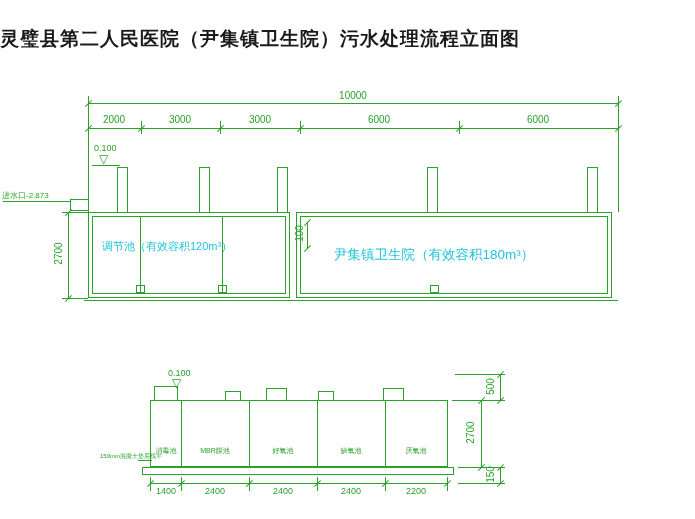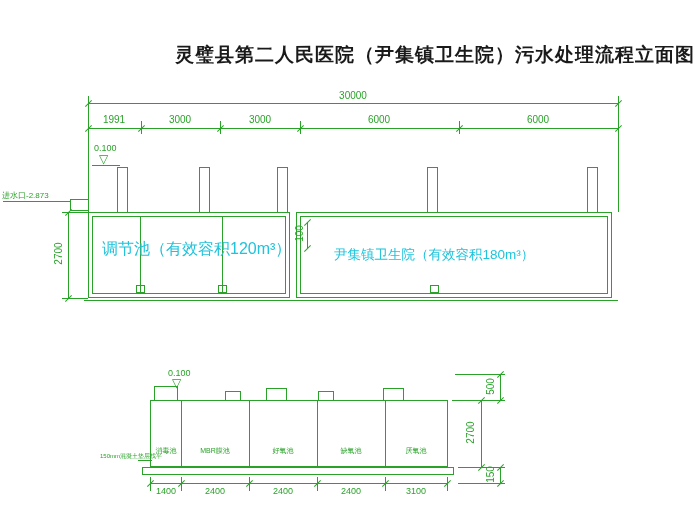--- a/index.html
+++ b/index.html
@@ -1,21 +1,21 @@
 <!DOCTYPE html>
 <html style="--line: #2aa22a; --cyan: #1fc3dc; --ink: #1a1a1a;"><head>
 <meta charset="utf-8">
 <style>
   * { margin:0; padding:0; box-sizing:border-box; }
   html,body { background:#ffffff; }
   .sheet { position:relative; width:695px; height:519px; background:#ffffff;
            font-family:"Liberation Sans", sans-serif; overflow:hidden; }
-  .title { position:absolute; top:26px; left:0; width:100%; text-align:right;
+  .title { position:absolute; top:26px; left:0; width:100%; text-align:left;
            font-size:19px; font-weight:bold; color:var(--ink,#000);
-           letter-spacing:1px; font-family:"Liberation Serif", serif;margin-top:16px; }
+           letter-spacing:1px; font-family:"Liberation Serif", serif; }
   .hline { position:absolute; height:1px; background:var(--line,#2aa22a); }
   .vline { position:absolute; width:1px; background:var(--line,#2aa22a); }
   .tick  { position:absolute; width:9px; height:1px; background:var(--line,#2aa22a);
            transform:rotate(-45deg); }
   .rect  { position:absolute; border:1px solid var(--line,#2aa22a); background:transparent; }
   .dim   { position:absolute; color:var(--line,#2aa22a); font-size:10px; text-align:center;
            white-space:nowrap; }
   .dimv  { position:absolute; color:var(--line,#2aa22a); font-size:10px; text-align:center;
            white-space:nowrap; transform:rotate(-90deg); transform-origin:center; }
   .lbl   { position:absolute; color:var(--line,#2aa22a); white-space:nowrap; }
@@ -29,34 +29,34 @@
 
   <div class="title">灵璧县第二人民医院（尹集镇卫生院）污水处理流程立面图</div>
 
   <div>
 
     <div class="vline" style="left:88px;top:96px;height:116px;"></div>
     <div class="vline" style="left:618px;top:96px;height:116px;"></div>
     <div class="hline" style="left:88px;top:103px;width:530px;"></div>
     <div class="tick" style="left:84px;top:103px;"></div>
     <div class="tick" style="left:614px;top:103px;"></div>
-    <div class="dim" style="left:328px;top:90px;width:50px;">30000</div>
+    <div class="dim" style="left:328px;top:90px;width:50px;">10000</div>
 
     <div class="hline" style="left:88px;top:128px;width:530px;"></div>
     <div class="vline" style="left:141px;top:121px;height:13px;"></div>
     <div class="vline" style="left:220px;top:121px;height:13px;"></div>
     <div class="vline" style="left:300px;top:121px;height:13px;"></div>
     <div class="vline" style="left:459px;top:121px;height:13px;"></div>
     <div class="tick" style="left:84px;top:128px;"></div>
     <div class="tick" style="left:137px;top:128px;"></div>
     <div class="tick" style="left:216px;top:128px;"></div>
     <div class="tick" style="left:296px;top:128px;"></div>
     <div class="tick" style="left:455px;top:128px;"></div>
     <div class="tick" style="left:614px;top:128px;"></div>
-    <div class="dim" style="left:94px;top:114px;width:40px;">1991</div>
+    <div class="dim" style="left:94px;top:114px;width:40px;">2000</div>
     <div class="dim" style="left:160px;top:114px;width:40px;">3000</div>
     <div class="dim" style="left:240px;top:114px;width:40px;">3000</div>
     <div class="dim" style="left:359px;top:114px;width:40px;">6000</div>
     <div class="dim" style="left:518px;top:114px;width:40px;">6000</div>
 
     <div class="lbl" style="left:94px;top:143px;font-size:9px;">0.100</div>
     <div class="tri" style="left:99px;top:153px;">▽</div>
     <div class="hline" style="left:92px;top:165px;width:28px;"></div>
 
     <div class="rect" style="left:117px;top:167px;width:11px;height:46px;"></div>
@@ -85,21 +85,21 @@
     <div class="hline" style="left:62px;top:298px;width:26px;"></div>
     <div class="tick" style="left:64px;top:212px;"></div>
     <div class="tick" style="left:64px;top:298px;"></div>
     <div class="dimv" style="left:38px;top:248px;width:40px;">2700</div>
 
     <div class="vline" style="left:307px;top:222px;height:26px;"></div>
     <div class="tick" style="left:303px;top:222px;"></div>
     <div class="tick" style="left:303px;top:248px;"></div>
     <div class="dimv" style="left:284px;top:228px;width:30px;">100</div>
 
-    <div class="cyan" style="left:102px;top:239px;font-size:16px;">调节池（有效容积120m³）</div>
+    <div class="cyan" style="left:102px;top:239px;font-size:11px;">调节池（有效容积120m³）</div>
     <div class="cyan" style="left:334px;top:246px;font-size:13.5px;">尹集镇卫生院（有效容积180m³）</div>
   </div>
 
   <div>
 
     <div class="lbl" style="left:168px;top:368px;font-size:9px;">0.100</div>
     <div class="tri" style="left:172px;top:377px;">▽</div>
 
     <div class="rect" style="left:154px;top:386px;width:24px;height:15px;"></div>
     <div class="rect" style="left:225px;top:391px;width:16px;height:10px;"></div>
@@ -132,21 +132,21 @@
     <div class="tick" style="left:146px;top:483px;"></div>
     <div class="tick" style="left:177px;top:483px;"></div>
     <div class="tick" style="left:245px;top:483px;"></div>
     <div class="tick" style="left:313px;top:483px;"></div>
     <div class="tick" style="left:381px;top:483px;"></div>
     <div class="tick" style="left:443px;top:483px;"></div>
     <div class="dim" style="left:144px;top:486px;width:44px;font-size:9px;">1400</div>
     <div class="dim" style="left:193px;top:486px;width:44px;font-size:9px;">2400</div>
     <div class="dim" style="left:261px;top:486px;width:44px;font-size:9px;">2400</div>
     <div class="dim" style="left:329px;top:486px;width:44px;font-size:9px;">2400</div>
-    <div class="dim" style="left:394px;top:486px;width:44px;font-size:9px;">3100</div>
+    <div class="dim" style="left:394px;top:486px;width:44px;font-size:9px;">2200</div>
 
     <div class="hline" style="left:455px;top:374px;width:50px;"></div>
     <div class="hline" style="left:452px;top:400px;width:53px;"></div>
     <div class="hline" style="left:458px;top:467px;width:47px;"></div>
     <div class="hline" style="left:458px;top:483px;width:47px;"></div>
     <div class="vline" style="left:500px;top:374px;height:26px;"></div>
     <div class="tick" style="left:496px;top:374px;"></div>
     <div class="tick" style="left:496px;top:400px;"></div>
     <div class="dimv" style="left:475px;top:381px;width:30px;">500</div>
     <div class="vline" style="left:481px;top:400px;height:67px;"></div>

